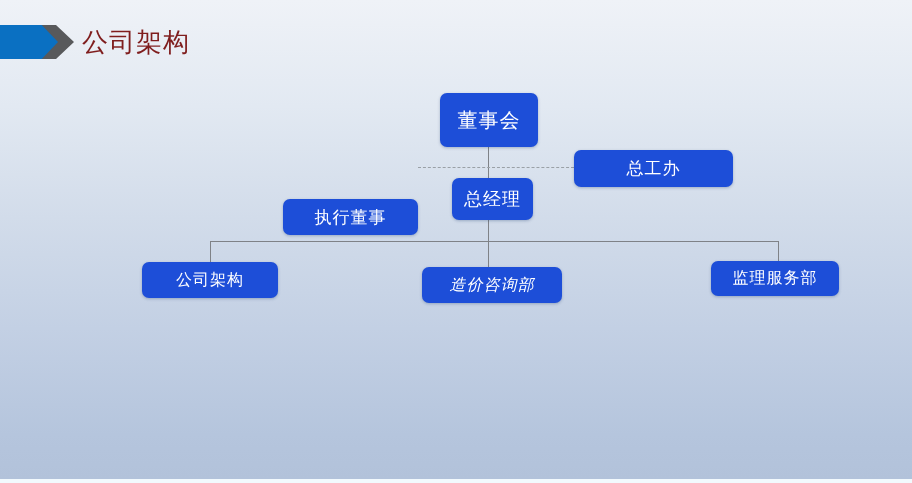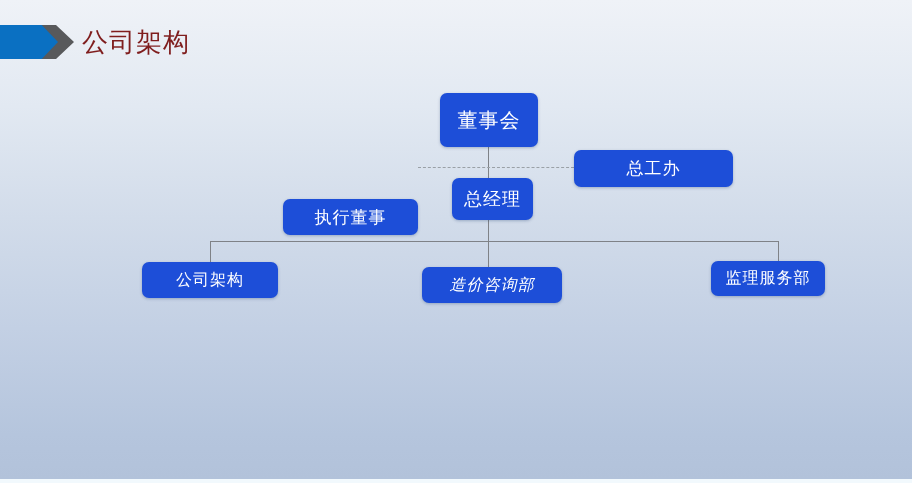--- a/index.html
+++ b/index.html
@@ -55,21 +55,21 @@
     display: flex; align-items: center; justify-content: center;
     box-shadow: 0 1px 3px rgba(25, 55, 105, 0.30);
     letter-spacing: 1px;
   }
   .node-board   { left: 440px; top:  93px; width:  98px; height: 54px; font-size: 20px; }
   .node-exec    { left: 283px; top: 151px; width: 135px; height: 36px; font-size: 17px; margin-top: 48px; }
   .node-chief   { left: 574px; top: 150px; width: 159px; height: 37px; font-size: 17px; }
   .node-gm      { left: 452px; top: 178px; width:  81px; height: 42px; font-size: 18px; }
   .node-dept-a  { left: 142px; top: 262px; width: 136px; height: 36px; font-size: 16px; }
   .node-dept-b  { left: 422px; top: 267px; width: 140px; height: 36px; font-size: 16px; font-style: italic; }
-  .node-dept-c  { left: 711px; top: 261px; width: 114px; height: 35px; font-size: 16px; }
+  .node-dept-c  { left: 711px; top: 261px; width: 128px; height: 35px; font-size: 16px; }
 </style>
 </head>
 <body>
 
 <div class="arrow-gray"></div>
 <div class="arrow-blue"></div>
 <div class="page-title">公司架构</div>
 
 <div class="line line-trunk"></div>
 <div class="line-dashed"></div>

